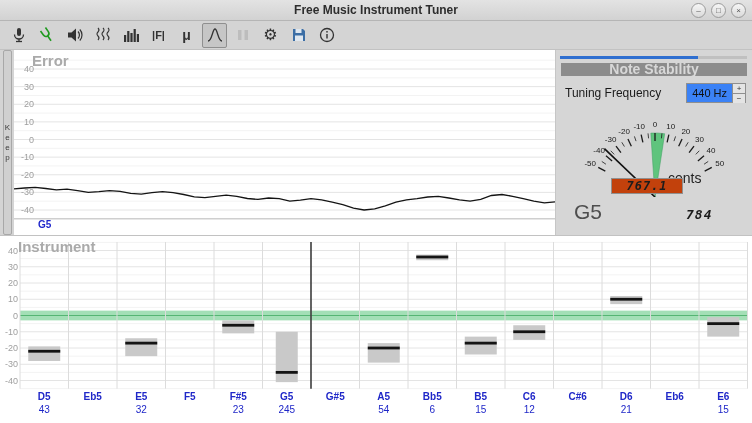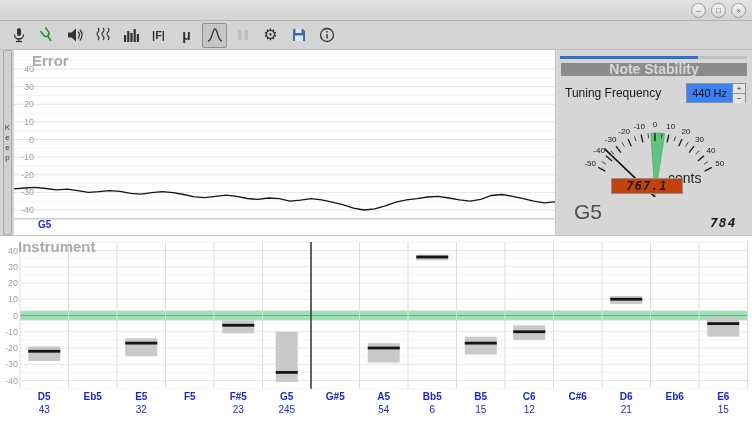--- a/index.html
+++ b/index.html
@@ -35,31 +35,32 @@
   .spinbox{display:flex;height:20px;border:1px solid #8f8f8f;background:#3b82f6;}
   .spin-value{padding:0 5px;font-size:11px;line-height:18px;color:#111;}
   .spin-btns{width:13px;display:grid;grid-template-rows:1fr 1fr;border-left:1px solid #8f8f8f;}
   .spin-btns div{background:#e4e4e4;font-size:8px;line-height:9px;text-align:center;color:#333;}
   .spin-btns div:first-child{border-bottom:1px solid #8f8f8f;}
   .gauge{position:absolute;left:2px;top:47px;}
   .cents{position:absolute;left:112px;top:120px;font-size:14px;color:#222;}
   .seg{font-family:"DejaVu Sans Mono",monospace;font-style:italic;font-weight:bold;letter-spacing:1px;color:#1c1c1c;}
   .readout{position:absolute;left:55px;top:128px;width:72px;height:16px;line-height:15px;text-align:center;font-size:12px;border:1px solid #909090;background:#c2410c;}
   .big-note{position:absolute;left:18px;top:150px;font-size:21px;color:#4e4e4e;}
-  .target{position:absolute;left:154px;top:157px;font-size:13px;margin-top:8px;}
+  .target{position:absolute;left:130px;top:157px;font-size:13px;}
   
   .stats-panel{position:relative;height:187px;border-top:1px solid #c2c2c2;background:#fff;}
   .stats-panel svg{position:absolute;left:0;top:0;}
 </style>
 </head>
 <body>
 
 <div class="window">
 
   <div class="titlebar">
+    <div class="title">Free Music Instrument Tuner</div>
     <div class="controls">
       <div class="wbtn"><span>–</span></div>
       <div class="wbtn"><span>□</span></div>
       <div class="wbtn"><span>×</span></div>
     </div>
   </div>
 
   <div class="toolbar">
     <button class="tool-btn">
       <svg width="18" height="18" viewBox="0 0 18 18">

